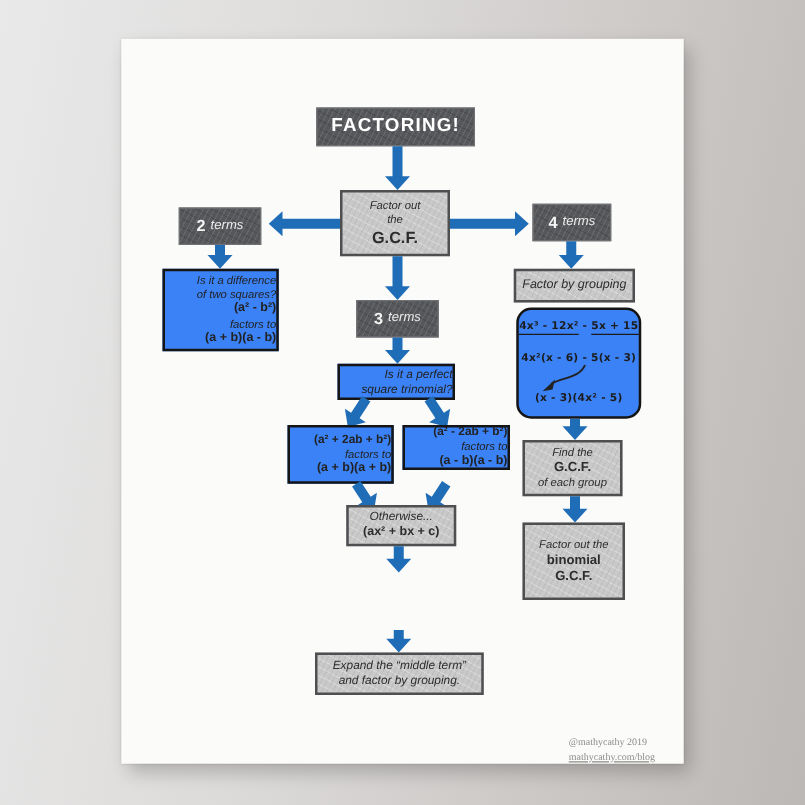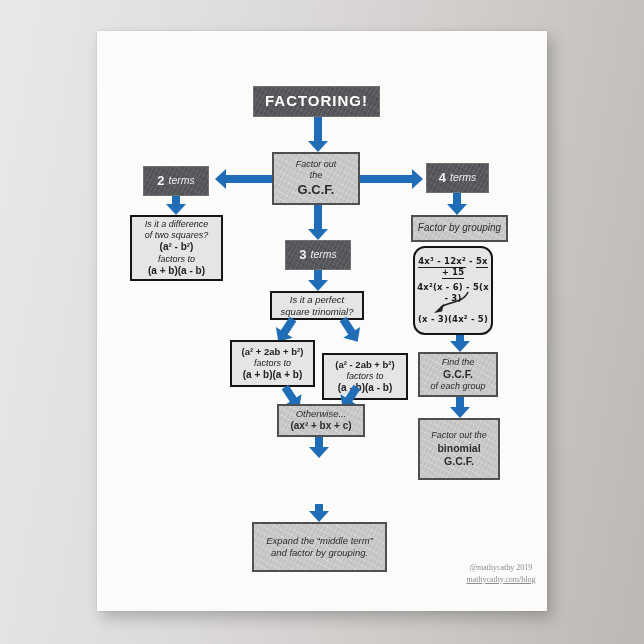--- a/index.html
+++ b/index.html
@@ -23,21 +23,21 @@
       #56575a;
     border:1px solid #707174;color:#f4f4f4;
   }
   .light{
     background:
       repeating-linear-gradient(118deg, rgba(0,0,0,0.05) 0 1px, transparent 1px 4px),
       repeating-linear-gradient(28deg, rgba(255,255,255,0.25) 0 1px, transparent 1px 6px),
       #c9c9c9;
     border:2px solid #4e4f51;color:#2c2c2e;
   }
-  .white{background:#e5e5e5;border:2px solid #151515;color:#222;}
+  .white{background:#3b82f6;border:2px solid #151515;color:#222;align-items:flex-end;}
   .rounded{border-radius:12px;}
   .it{font-style:italic;}
   .b{font-weight:700;}
   .terms{flex-direction:row;gap:4px;}
   .terms .num{font-weight:700;font-size:13px;}
   .terms .word{font-style:italic;font-size:10.5px;color:#ececec;}
   .s9{font-size:9px;} .s95{font-size:9.5px;} .s10{font-size:10px;} .s105{font-size:10.5px;}
   .title-text{font-size:15px;font-weight:700;letter-spacing:1px;color:#fff;text-align:center;}
   
   .varr{position:absolute;width:20px;}
@@ -51,22 +51,22 @@
   .harr.right .shaft{left:0;right:9px;}
   .harr .head{position:absolute;top:0;width:0;height:0;
     border-top:10px solid transparent;border-bottom:10px solid transparent;}
   .harr.left .head{left:0;border-right:11px solid #1f6db6;}
   .harr.right .head{right:0;border-left:11px solid #1f6db6;}
   .diag{transform-origin:50% 0;}
   
   .work-line{position:absolute;width:100%;font-family:"DejaVu Sans",sans-serif;
     font-weight:700;font-size:8.5px;letter-spacing:0.2px;color:#1c1c1c;text-align:center;}
   .u{border-bottom:1.5px solid #1c1c1c;padding-bottom:1px;}
-  .credit{position:absolute;left:358px;top:531px;width:92px;
-    font-family:"Liberation Serif",serif;font-size:8px;color:#8e8c8a;line-height:1.45;text-align:center;}
+  .credit{position:absolute;left:358px;top:557px;width:92px;
+    font-family:"Liberation Serif",serif;font-size:8px;color:#8e8c8a;line-height:1.45;}
   .credit .lnk{text-decoration:underline;}
 </style>
 </head>
 <body>
 
 <div class="poster">
 
   <div class="box dark" style="left:156px;top:55px;width:127px;height:31px;">
     <span class="title-text">FACTORING!</span>
   </div>
@@ -114,21 +114,21 @@
   </div>
   <div class="varr" style="left:350px;top:162px;height:22px;">
     <div class="shaft" style="height:12px;"></div>
       <div class="head"></div>
   </div>
 
   <div class="box light" style="left:314px;top:184px;width:97px;height:27px;">
     <span class="it s10">Factor by grouping</span>
   </div>
 
-  <div class="box white rounded" style="left:316px;top:215px;width:80px;height:89px;">
+  <div class="box white rounded" style="left:316px;top:215px;width:100px;height:89px;">
     <div class="work-line" style="top:8px;">
       <span class="u">4x³ - 12x²</span>
       <span>-</span>
       <span class="u">5x + 15</span>
     </div>
     <div class="work-line" style="top:34px;">4x²(x - 6) - 5(x - 3)</div>
     <svg style="position:absolute;left:16px;top:42px;" width="44" height="26" viewBox="0 0 44 26">
       <path d="M37,2 C33,12 19,12 10,17" stroke="#222" stroke-width="1.6" fill="none"></path>
       <polygon points="3,23 13,13.5 11,21.5" fill="#222"></polygon>
     </svg>
@@ -184,21 +184,21 @@
     <div class="shaft" style="height:17px;"></div>
       <div class="head"></div>
   </div>
 
   <div class="box white" style="left:133px;top:309px;width:85px;height:47px;">
     <span class="b s95">(a² + 2ab + b²)</span>
     <span class="it s9">factors to</span>
     <span class="b s10">(a + b)(a + b)</span>
   </div>
 
-  <div class="box white" style="left:225px;top:322px;width:86px;height:47px;">
+  <div class="box white" style="left:225px;top:309px;width:86px;height:36px;">
     <span class="b s95">(a² - 2ab + b²)</span>
     <span class="it s9">factors to</span>
     <span class="b s10">(a - b)(a - b)</span>
   </div>
 
   <div class="varr diag" style="left:178px;top:356px;height:26px;transform:rotate(-33deg);">
     <div class="shaft" style="height:16px;"></div>
       <div class="head"></div>
   </div>
   <div class="varr diag" style="left:250px;top:356px;height:26px;transform:rotate(33deg);">
@@ -215,21 +215,21 @@
     <div class="shaft" style="height:11px;"></div>
       <div class="head"></div>
   </div>
 
 
   <div class="varr" style="left:212px;top:473px;height:18px;">
     <div class="shaft" style="height:8px;"></div>
       <div class="head"></div>
   </div>
 
-  <div class="box light" style="left:155px;top:491px;width:135px;height:50px;">
+  <div class="box light" style="left:155px;top:491px;width:135px;height:34px;">
     <span class="it s95">Expand the “middle term”</span>
     <span class="it s95">and factor by grouping.</span>
   </div>
 
   <div class="credit">
     <div>@mathycathy 2019</div>
     <div class="lnk">mathycathy.com/blog</div>
   </div>
 
 </div>

